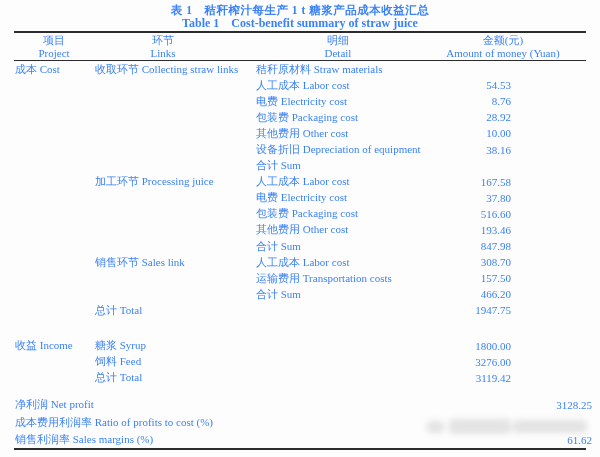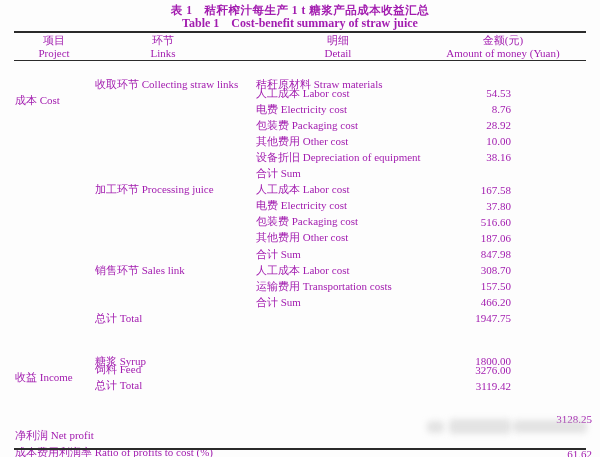--- a/index.html
+++ b/index.html
@@ -1,21 +1,21 @@
 <!DOCTYPE html>
 <html><head>
 <meta charset="utf-8">
 <style>
   * { margin:0; padding:0; box-sizing:border-box; }
   html,body { background:#ffffff; }
   .page {
     position:relative; width:600px; height:457px;
     background:#fdfdfd; overflow:hidden;
     font-family:"Liberation Serif","DejaVu Serif",serif;
-    color:#a21caf;
+    color:#3b82f6;
   }
   .titles { padding-top:3px; text-align:center; }
   .title-zh { font-size:11.5px; font-weight:bold; line-height:14px; letter-spacing:0.5px; }
   .title-en { font-size:12px;  font-weight:bold; line-height:13px; }
 
   .tbl {
     position:absolute; left:14px; top:31px; width:572px;font-family:Liberation Serif, serif;
   }
   .thead {
     border-top:2.2px solid #2b2b2b;
@@ -30,21 +30,21 @@
 
   .tbody { font-size:11px; }
   .row {
     display:grid; grid-template-columns:80px 162px 164px 166px;
     height:16.1px; align-items:center;
   }
   .section.income  { margin-top:19px; }
   .section.summary { margin-top:10px; }
   .section.summary .row { height:17.5px;gap:27px; }
   .cell { white-space:nowrap; overflow:visible; }
-  .cell.project { padding-left:1px;margin-top:32px; }
+  .cell.project { padding-left:1px; }
   .cell.link    { padding-left:1px; }
   .cell.detail  { padding-left:0; }
   .cell.amount  { text-align:right; padding-right:75px; }
   .bottom-rule {
     position:absolute; left:14px; top:448px; width:572px;
     border-top:2.2px solid #2b2b2b;
   }
   .smudge {
     position:absolute; background:#c9c9c9; border-radius:4px;
     filter:blur(3px); opacity:0.5;
@@ -138,21 +138,21 @@
           <div class="row">
             <div class="cell project"></div>
             <div class="cell link"></div>
             <div class="cell detail">包装费  Packaging cost</div>
             <div class="cell amount">516.60</div>
           </div>
           <div class="row">
             <div class="cell project"></div>
             <div class="cell link"></div>
             <div class="cell detail">其他费用  Other cost</div>
-            <div class="cell amount">187.06</div>
+            <div class="cell amount">193.46</div>
           </div>
           <div class="row">
             <div class="cell project"></div>
             <div class="cell link"></div>
             <div class="cell detail">合计  Sum</div>
             <div class="cell amount">847.98</div>
           </div>
           <div class="row">
             <div class="cell project"></div>
             <div class="cell link">销售环节  Sales link</div>

